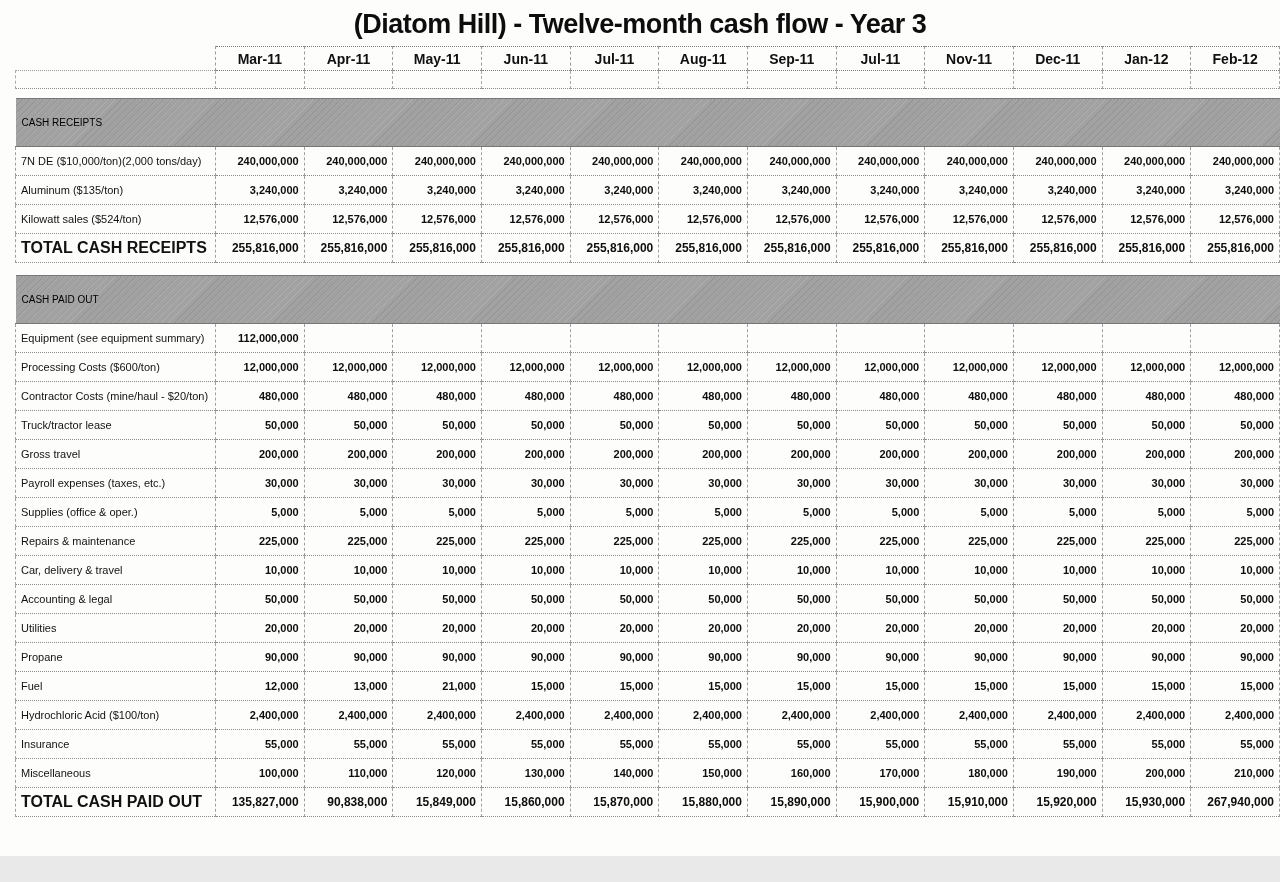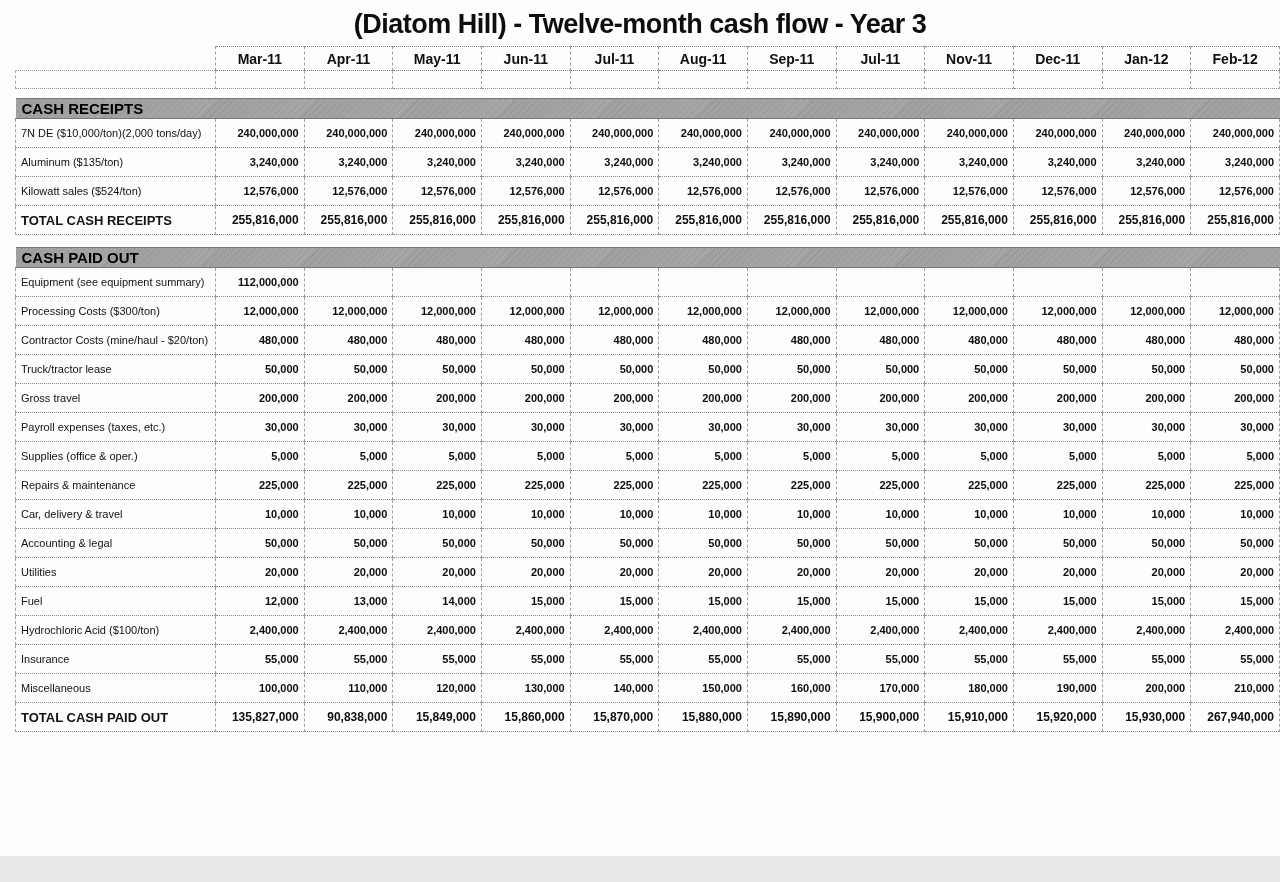--- a/index.html
+++ b/index.html
@@ -22,34 +22,34 @@
     border-left:1px dashed #9a9a9a;border-right:1px dashed #9a9a9a;
     color:#101010;
   }
   tr.months th.corner{border:none;border-bottom:1px dotted #9a9a9a;}
   tr.blank td{
     height:15px;
     border-bottom:1px dotted #8d8d8d;border-left:1px dashed #aaa;border-right:1px dashed #aaa;
   }
   
   tr.band td{
-    height:19px;padding:0 6px;
-    font-size:15px;font-weight:bold;color:#000;vertical-align:middle;
+    height:19px;padding:14px 6px;
+    font-size:10px;font-weight:normal;color:#000;vertical-align:middle;
     background:repeating-linear-gradient(135deg,#b2b2b2 0px,#9a9a9a 2px,#a9a9a9 3px,#8f8f8f 5px);
     border-top:1px solid #777;border-bottom:1px solid #777;
   }
   
   tr.data td{
     height:24px;vertical-align:middle;
     border-bottom:1px dotted #8a8a8a;border-right:1px dashed #a0a0a0;
     border-left:1px dashed #a0a0a0;
   }
   td.label{font-size:11px;padding:2px 18px 2px 5px;color:#121212;overflow:hidden;white-space:nowrap;}
   td.num{font-size:11px;font-weight:bold;text-align:right;padding:2px 5px 2px 1px;color:#0e0e0e;white-space:nowrap;}
-  tr.total td.label{font-weight:bold;font-size:13px;}
+  tr.total td.label{font-weight:bold;font-size:16px;}
   tr.total td.num{font-size:12px;}
   
   tr.spacer td{border:none;height:10px;background:#fdfdfc;}
   tr.spacer.sm td{height:7px;}
 </style>
 </head>
 <body>
 
 <div class="page">
   <h1 class="title">(Diatom Hill) - Twelve-month cash flow - Year 3</h1>
@@ -183,21 +183,21 @@
           <td class="num"></td>
           <td class="num"></td>
           <td class="num"></td>
           <td class="num"></td>
           <td class="num"></td>
           <td class="num"></td>
           <td class="num"></td>
           <td class="num"></td>
         </tr>
         <tr class="data">
-          <td class="label">Processing Costs ($300/ton)</td>
+          <td class="label">Processing Costs ($600/ton)</td>
           <td class="num">12,000,000</td>
           <td class="num">12,000,000</td>
           <td class="num">12,000,000</td>
           <td class="num">12,000,000</td>
           <td class="num">12,000,000</td>
           <td class="num">12,000,000</td>
           <td class="num">12,000,000</td>
           <td class="num">12,000,000</td>
           <td class="num">12,000,000</td>
           <td class="num">12,000,000</td>
@@ -331,26 +331,41 @@
           <td class="num">20,000</td>
           <td class="num">20,000</td>
           <td class="num">20,000</td>
           <td class="num">20,000</td>
           <td class="num">20,000</td>
           <td class="num">20,000</td>
           <td class="num">20,000</td>
           <td class="num">20,000</td>
           <td class="num">20,000</td>
           <td class="num">20,000</td>
+        </tr>
+        <tr class="data">
+          <td class="label">Propane</td>
+          <td class="num">90,000</td>
+          <td class="num">90,000</td>
+          <td class="num">90,000</td>
+          <td class="num">90,000</td>
+          <td class="num">90,000</td>
+          <td class="num">90,000</td>
+          <td class="num">90,000</td>
+          <td class="num">90,000</td>
+          <td class="num">90,000</td>
+          <td class="num">90,000</td>
+          <td class="num">90,000</td>
+          <td class="num">90,000</td>
         </tr>
         <tr class="data">
           <td class="label">Fuel</td>
           <td class="num">12,000</td>
           <td class="num">13,000</td>
-          <td class="num">14,000</td>
+          <td class="num">21,000</td>
           <td class="num">15,000</td>
           <td class="num">15,000</td>
           <td class="num">15,000</td>
           <td class="num">15,000</td>
           <td class="num">15,000</td>
           <td class="num">15,000</td>
           <td class="num">15,000</td>
           <td class="num">15,000</td>
           <td class="num">15,000</td>
         </tr>

